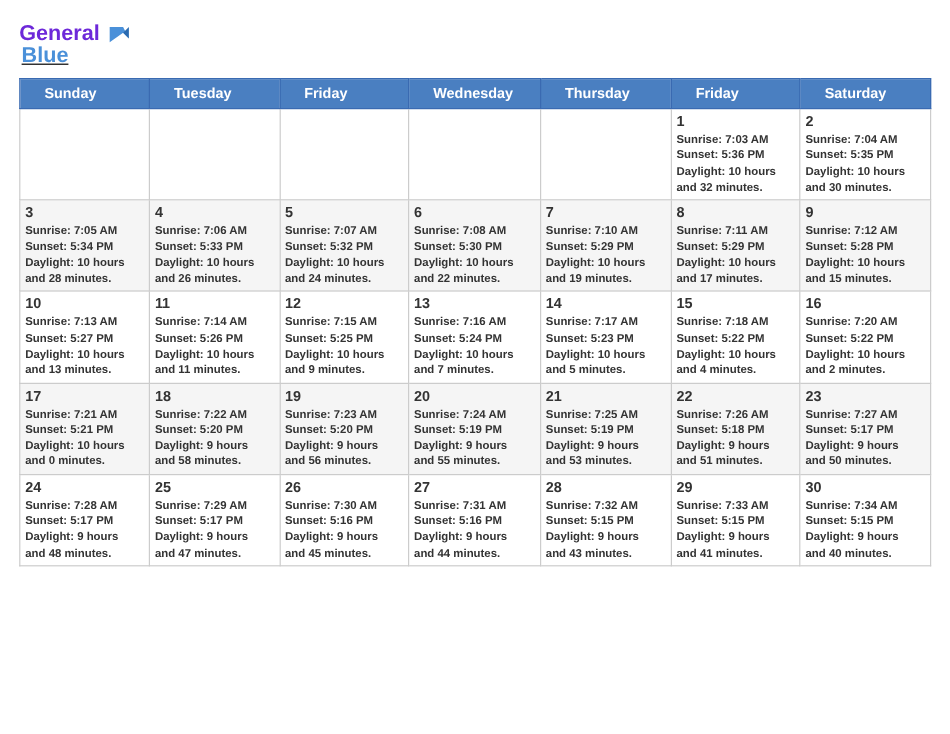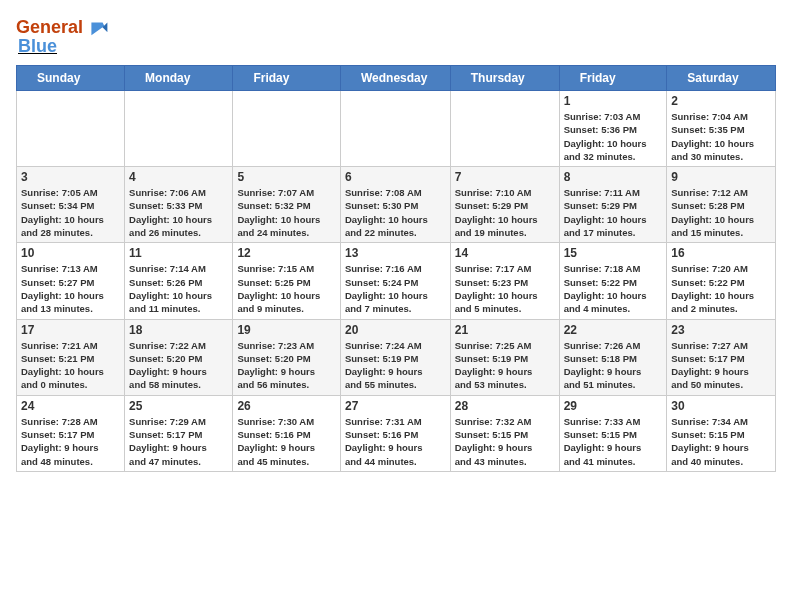--- a/index.html
+++ b/index.html
@@ -19,21 +19,21 @@
     .logo {
       display: flex;
       align-items: center;
     }
     .logo-text {
       font-size: 18px;
       font-weight: bold;
       color: #333;
       line-height: 1.1;
     }
-    .logo-text span { color: #c2410c; }
+    .logo-text span { color: #6d28d9; }
     .logo-icon {
       width: 24px;
       height: 24px;
       margin-left: 2px;
     }
     .title-block { text-align: right; }
     .month-title {
       font-size: 32px;
       font-weight: bold;
       color: #333;
@@ -106,21 +106,21 @@
     </div>
   </div>
   <div class="title-block">
   </div>
 </div>
 
 <table class="calendar">
   <thead>
     <tr>
     <th>Sunday</th>
-        <th>Monday</th>
+        <th>Tuesday</th>
         <th>Friday</th>
         <th>Wednesday</th>
         <th>Thursday</th>
         <th>Friday</th>
         <th>Saturday</th>
       </tr>
   </thead>
   <tbody id="calendar-body">
   <tr>
         <td class="empty-cell"></td>

